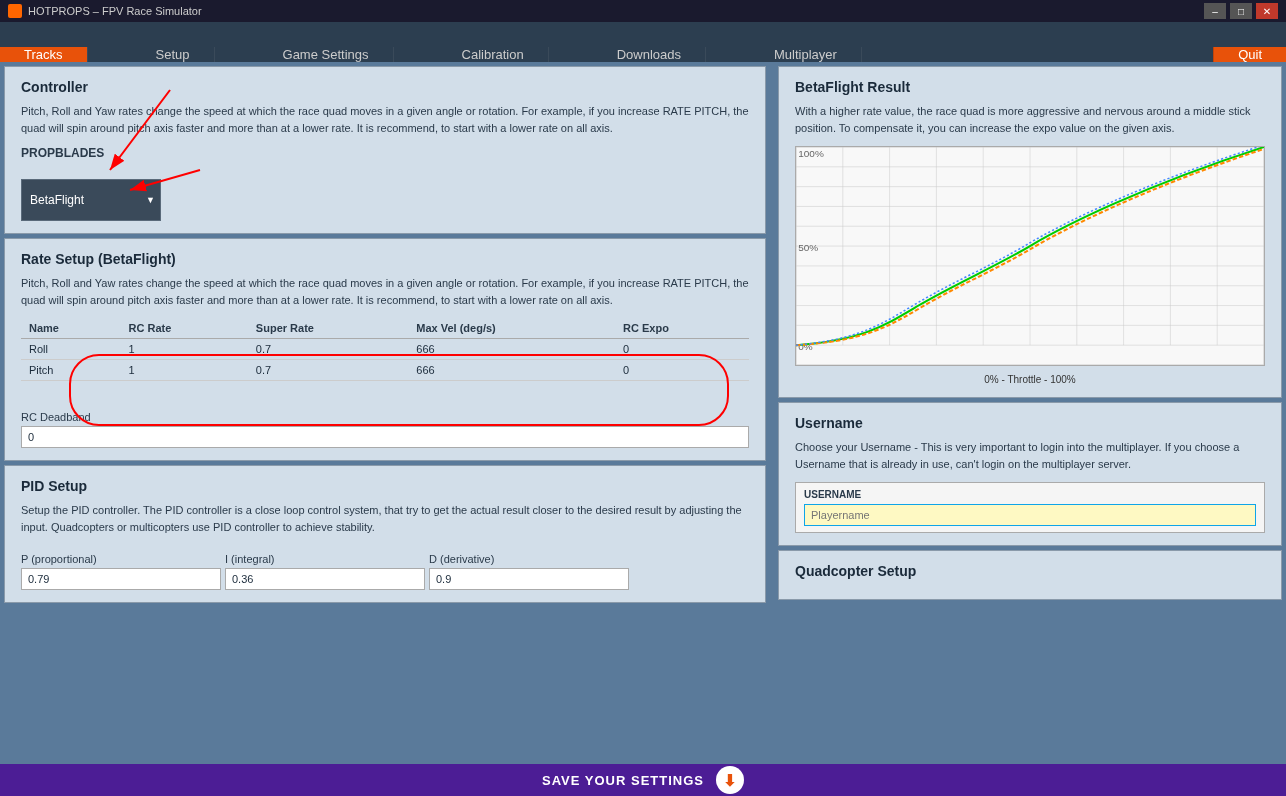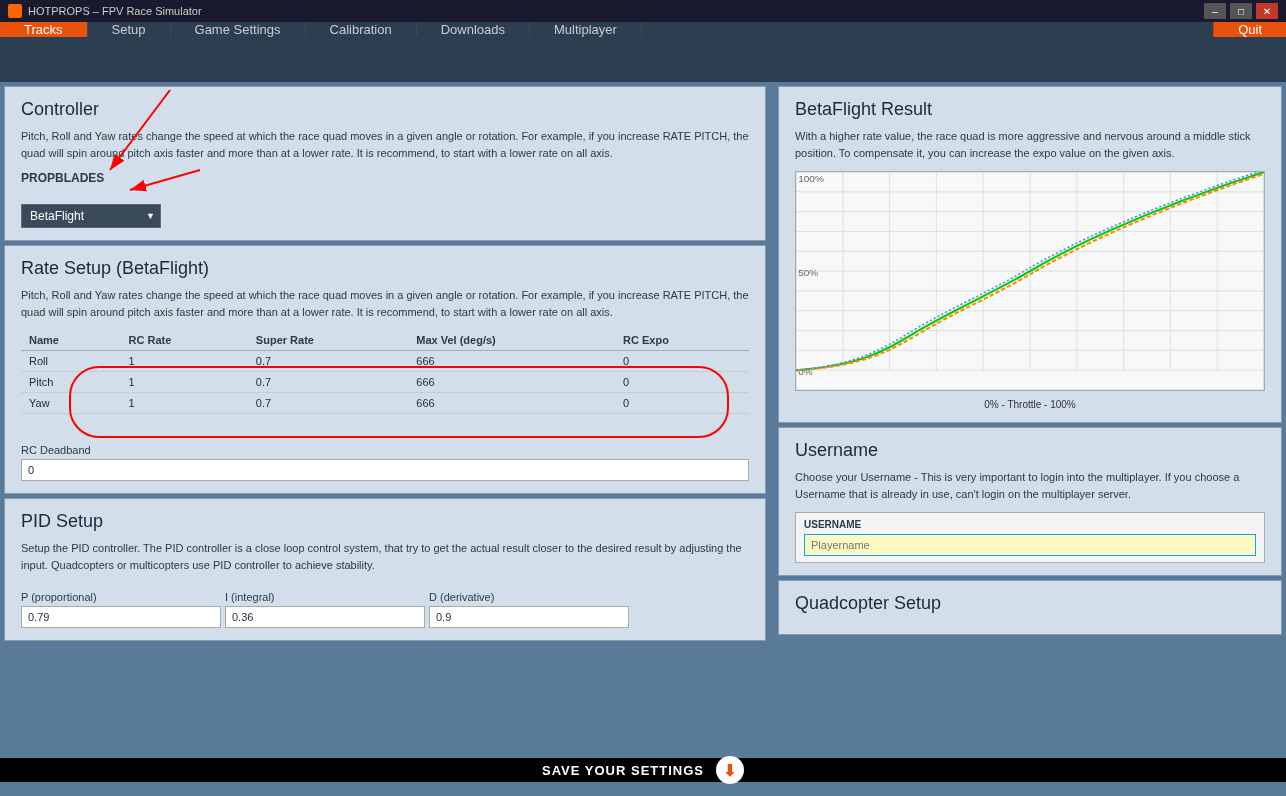--- a/index.html
+++ b/index.html
@@ -45,23 +45,24 @@
       display: flex;
       align-items: center;
       justify-content: center;
       cursor: pointer;
     }
     .title-bar-btn.close { background: #c0392b; }
 
     
     .nav-bar {
       background: #2c3e50;
-      height: 60px;
-      display: flex;
-      align-items: flex-start;
+      height: 40px;
+      display: flex;
+      align-items: flex-end;
+      gap: 44px;
     }
     .nav-item {
       padding: 0 24px;
       display: flex;
       align-items: center;
       color: #ccc;
       font-size: 13px;
       cursor: pointer;
       border-right: 1px solid #3a4a5a;
     }
@@ -100,22 +101,22 @@
 
     
     .section {
       background: rgba(220, 230, 240, 0.92);
       margin: 4px;
       padding: 12px 16px;
       border: 1px solid #8a9aaa;
     }
 
     .section-title {
-      font-size: 18px;
-      font-weight: normal;
+      font-size: 14px;
+      font-weight: bold;
       color: #1a2a3a;
       margin-bottom: 8px;
     }
 
     .section-desc {
       font-size: 11px;
       color: #2a3a4a;
       line-height: 1.5;
       margin-bottom: 10px;
     }
@@ -124,21 +125,21 @@
     .label-sm {
       font-size: 12px;
       color: #2a3a4a;
       margin-bottom: 19px;
       font-weight: bold;
     }
     .dropdown-select {
       background: #3a4a5a;
       color: #fff;
       border: 1px solid #5a6a7a;
-      padding: 4px 8px;
+      padding: 13px 8px;
       font-size: 12px;
       width: 140px;
       cursor: pointer;
       appearance: none;
       -webkit-appearance: none;
       position: relative;
     }
     .dropdown-wrapper {
       position: relative;
       display: inline-block;
@@ -236,25 +237,25 @@
       background: #fef9c3;
       border: 1px solid #0ea5e9;
       padding: 4px 6px;
       font-size: 11px;
       color: #888;
     }
 
     
     .bottom-bar {
       position: fixed;
-      bottom: 14px;
+      bottom: 0;
       left: 0;
       width: 100%;
-      height: 24px;
-      background: #000000;
+      height: 32px;
+      background: #4c1d95;
       display: flex;
       align-items: center;
       justify-content: center;
       cursor: pointer;
     }
     .bottom-bar-text {
       color: #fff;
       font-size: 13px;
       font-weight: bold;
       letter-spacing: 1px;
@@ -370,27 +371,20 @@
               <td>666</td>
               <td>0</td>
             </tr>
             <tr>
               <td>Pitch</td>
               <td>1</td>
               <td>0.7</td>
               <td>666</td>
               <td>0</td>
             </tr>
-            <tr>
-              <td>Yaw</td>
-              <td>1</td>
-              <td>0.7</td>
-              <td>666</td>
-              <td>0</td>
-            </tr>
           </tbody>
         </table>
 
         <div style="position:absolute; top:36px; left:48px; right:20px; height:72px; border:2px solid red; border-radius:30px; pointer-events:none;"></div>
       </div>
 
       <div style="margin-top:30px;">
         <div class="input-label">RC Deadband</div>
         <input class="input-field" type="text" value="0" style="">
       </div>

